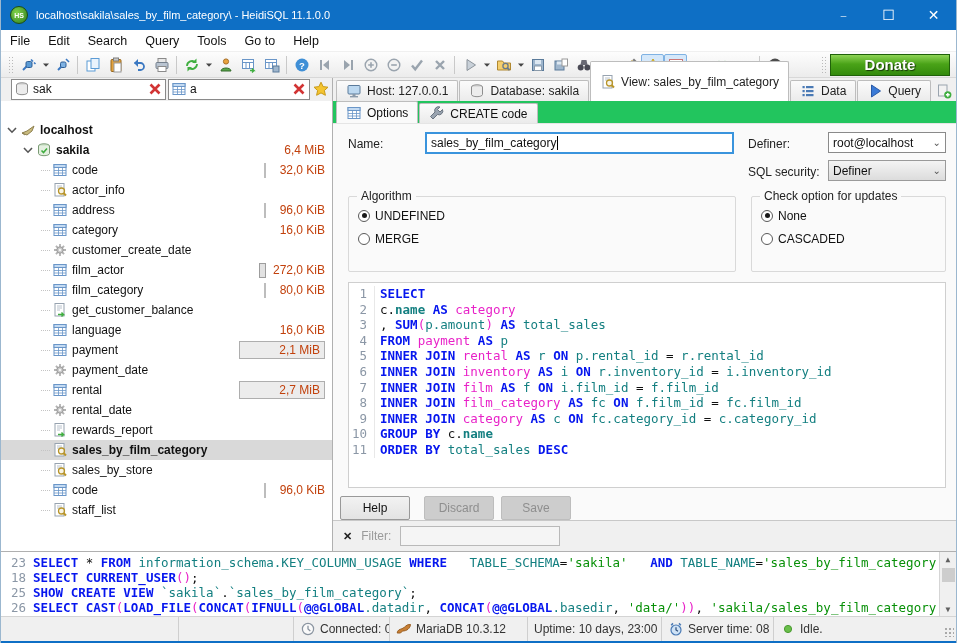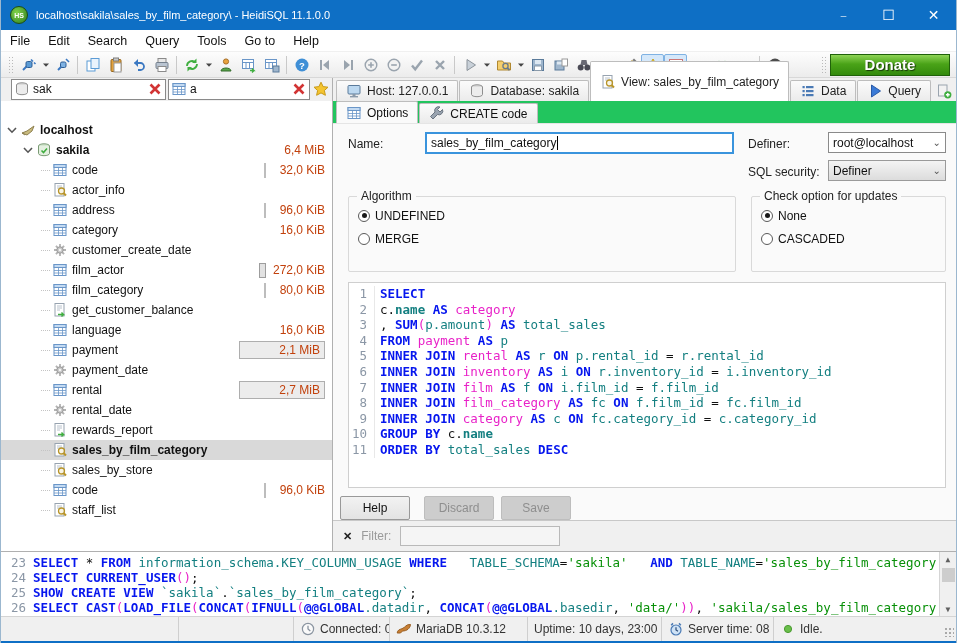--- a/index.html
+++ b/index.html
@@ -932,21 +932,21 @@
   </div>
 </div>
 
 <div class="logpanel" id="logpanel">
   <div class="logscroll">
     <span class="sarrow">▲</span>
     <span class="sthumb"></span>
     <span class="sarrow">▼</span>
   </div>
 <div class="logline"><span class="lnum">23</span><span class="tok-kw">SELECT</span><span class="tok-pl"> * </span><span class="tok-kw">FROM</span><span class="tok-pl"> </span><span class="tok-id">information_schema.KEY_COLUMN_USAGE</span><span class="tok-pl"> </span><span class="tok-kw">WHERE</span><span class="tok-pl">   </span><span class="tok-id">TABLE_SCHEMA</span><span class="tok-pl">=</span><span class="tok-str">'sakila'</span><span class="tok-pl">   </span><span class="tok-kw">AND</span><span class="tok-pl"> </span><span class="tok-id">TABLE_NAME</span><span class="tok-pl">=</span><span class="tok-str">'sales_by_film_category'</span><span class="tok-pl">   </span></div>
-    <div class="logline"><span class="lnum">24</span><span class="tok-kw">SELECT</span><span class="tok-pl"> </span><span class="tok-kw">CURRENT_USER</span><span class="tok-br">()</span><span class="tok-pl">;</span></div>
+    <div class="logline"><span class="lnum">18</span><span class="tok-kw">SELECT</span><span class="tok-pl"> </span><span class="tok-kw">CURRENT_USER</span><span class="tok-br">()</span><span class="tok-pl">;</span></div>
     <div class="logline"><span class="lnum">25</span><span class="tok-kw">SHOW CREATE VIEW</span><span class="tok-pl"> </span><span class="tok-id">`sakila`</span><span class="tok-pl">.</span><span class="tok-id">`sales_by_film_category`</span><span class="tok-pl">;</span></div>
     <div class="logline"><span class="lnum">26</span><span class="tok-kw">SELECT</span><span class="tok-pl"> </span><span class="tok-kw">CAST</span><span class="tok-br">(</span><span class="tok-kw">LOAD_FILE</span><span class="tok-br">(</span><span class="tok-kw">CONCAT</span><span class="tok-br">(</span><span class="tok-kw">IFNULL</span><span class="tok-br">(</span><span class="tok-kw">@@GLOBAL</span><span class="tok-id">.datadir</span><span class="tok-pl">, </span><span class="tok-kw">CONCAT</span><span class="tok-br">(</span><span class="tok-kw">@@GLOBAL</span><span class="tok-id">.basedir</span><span class="tok-pl">, </span><span class="tok-str">'data/'</span><span class="tok-br">))</span><span class="tok-pl">, </span><span class="tok-str">'sakila/sales_by_film_category.frm'</span></div>
   </div>
 
 <div class="statusbar" id="statusbar">
   <div class="scell" style="width: 178px;"></div>
     <div class="scell" style="width: 115px;"></div>
     <div class="scell" style="width: 96px;">
       <span>
         <svg width="16" height="16" viewBox="0 0 16 16" xmlns="http://www.w3.org/2000/svg">

